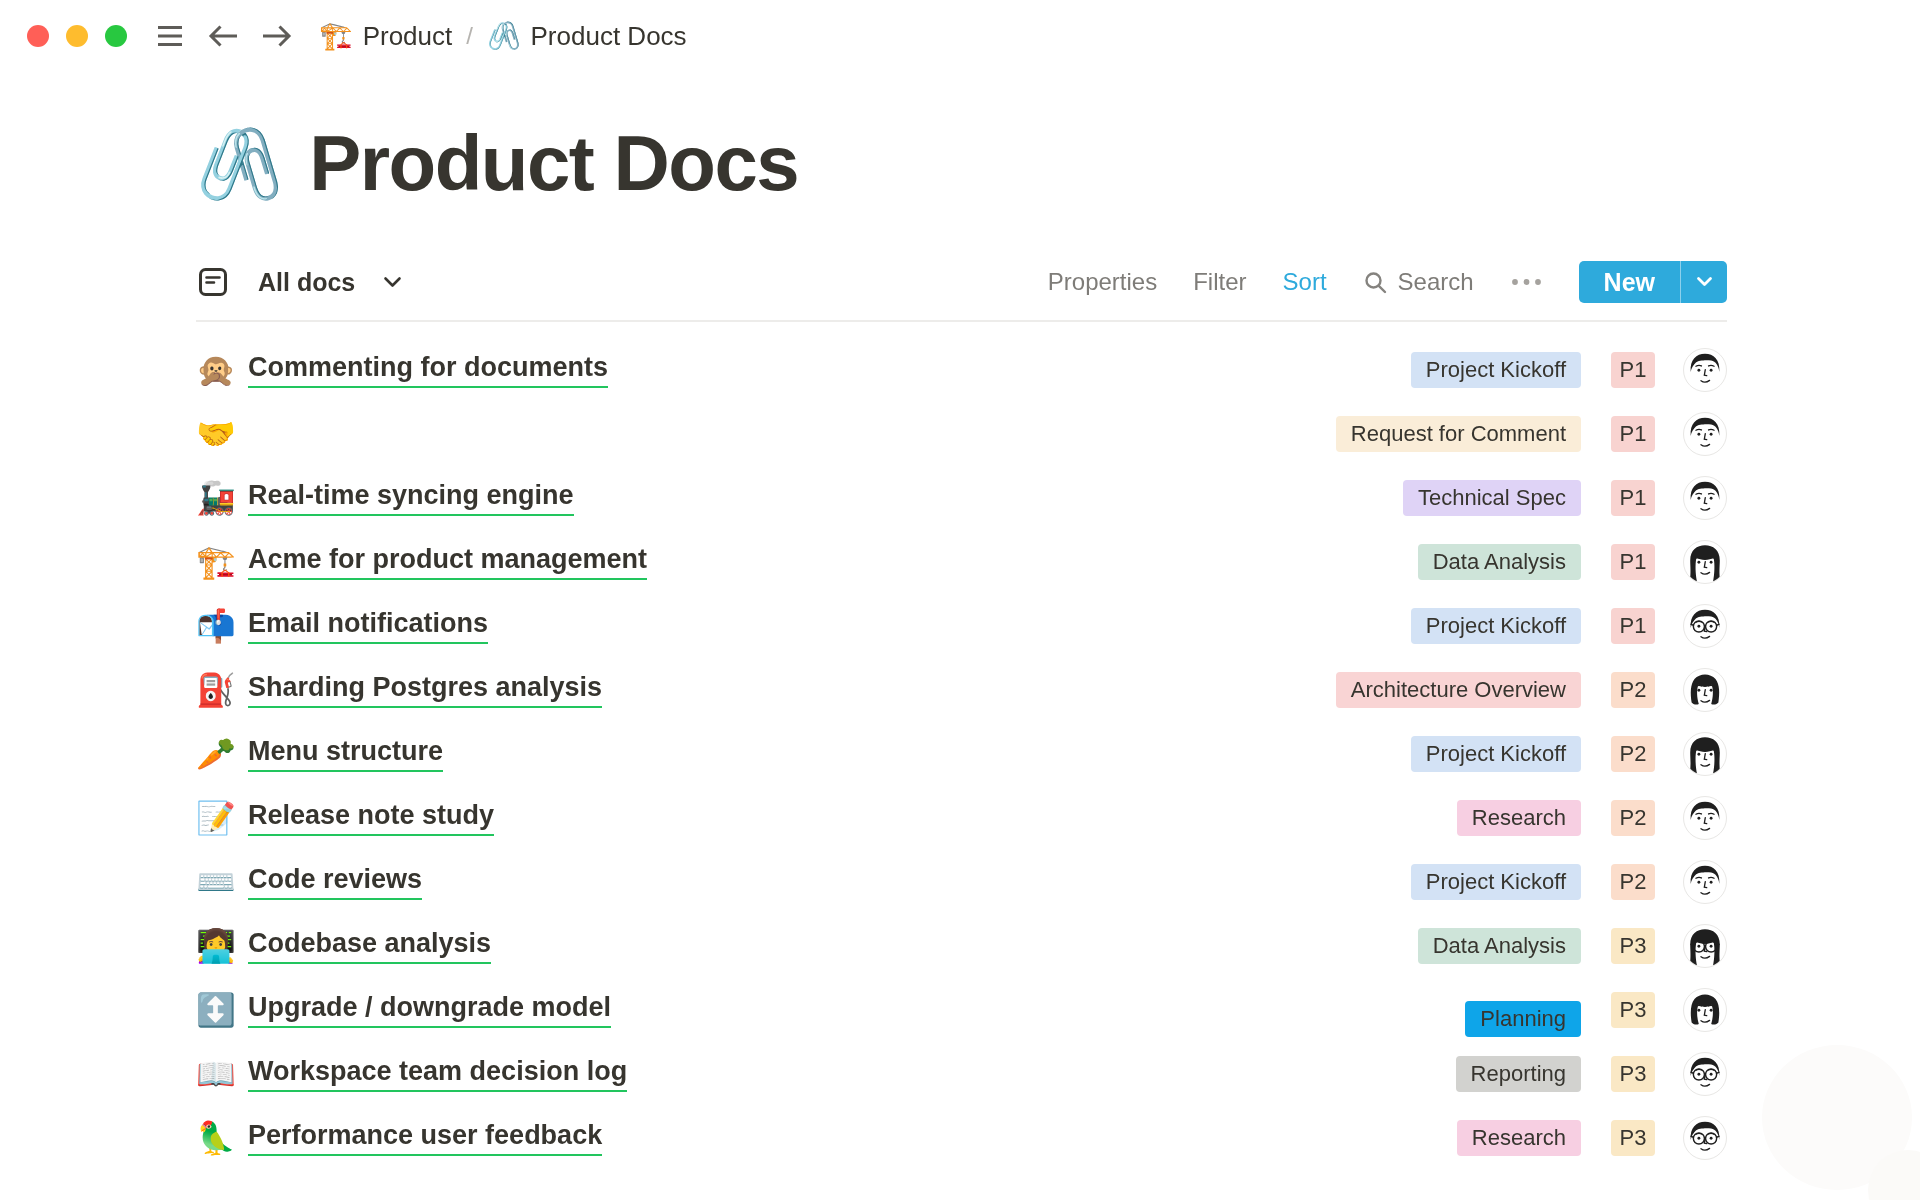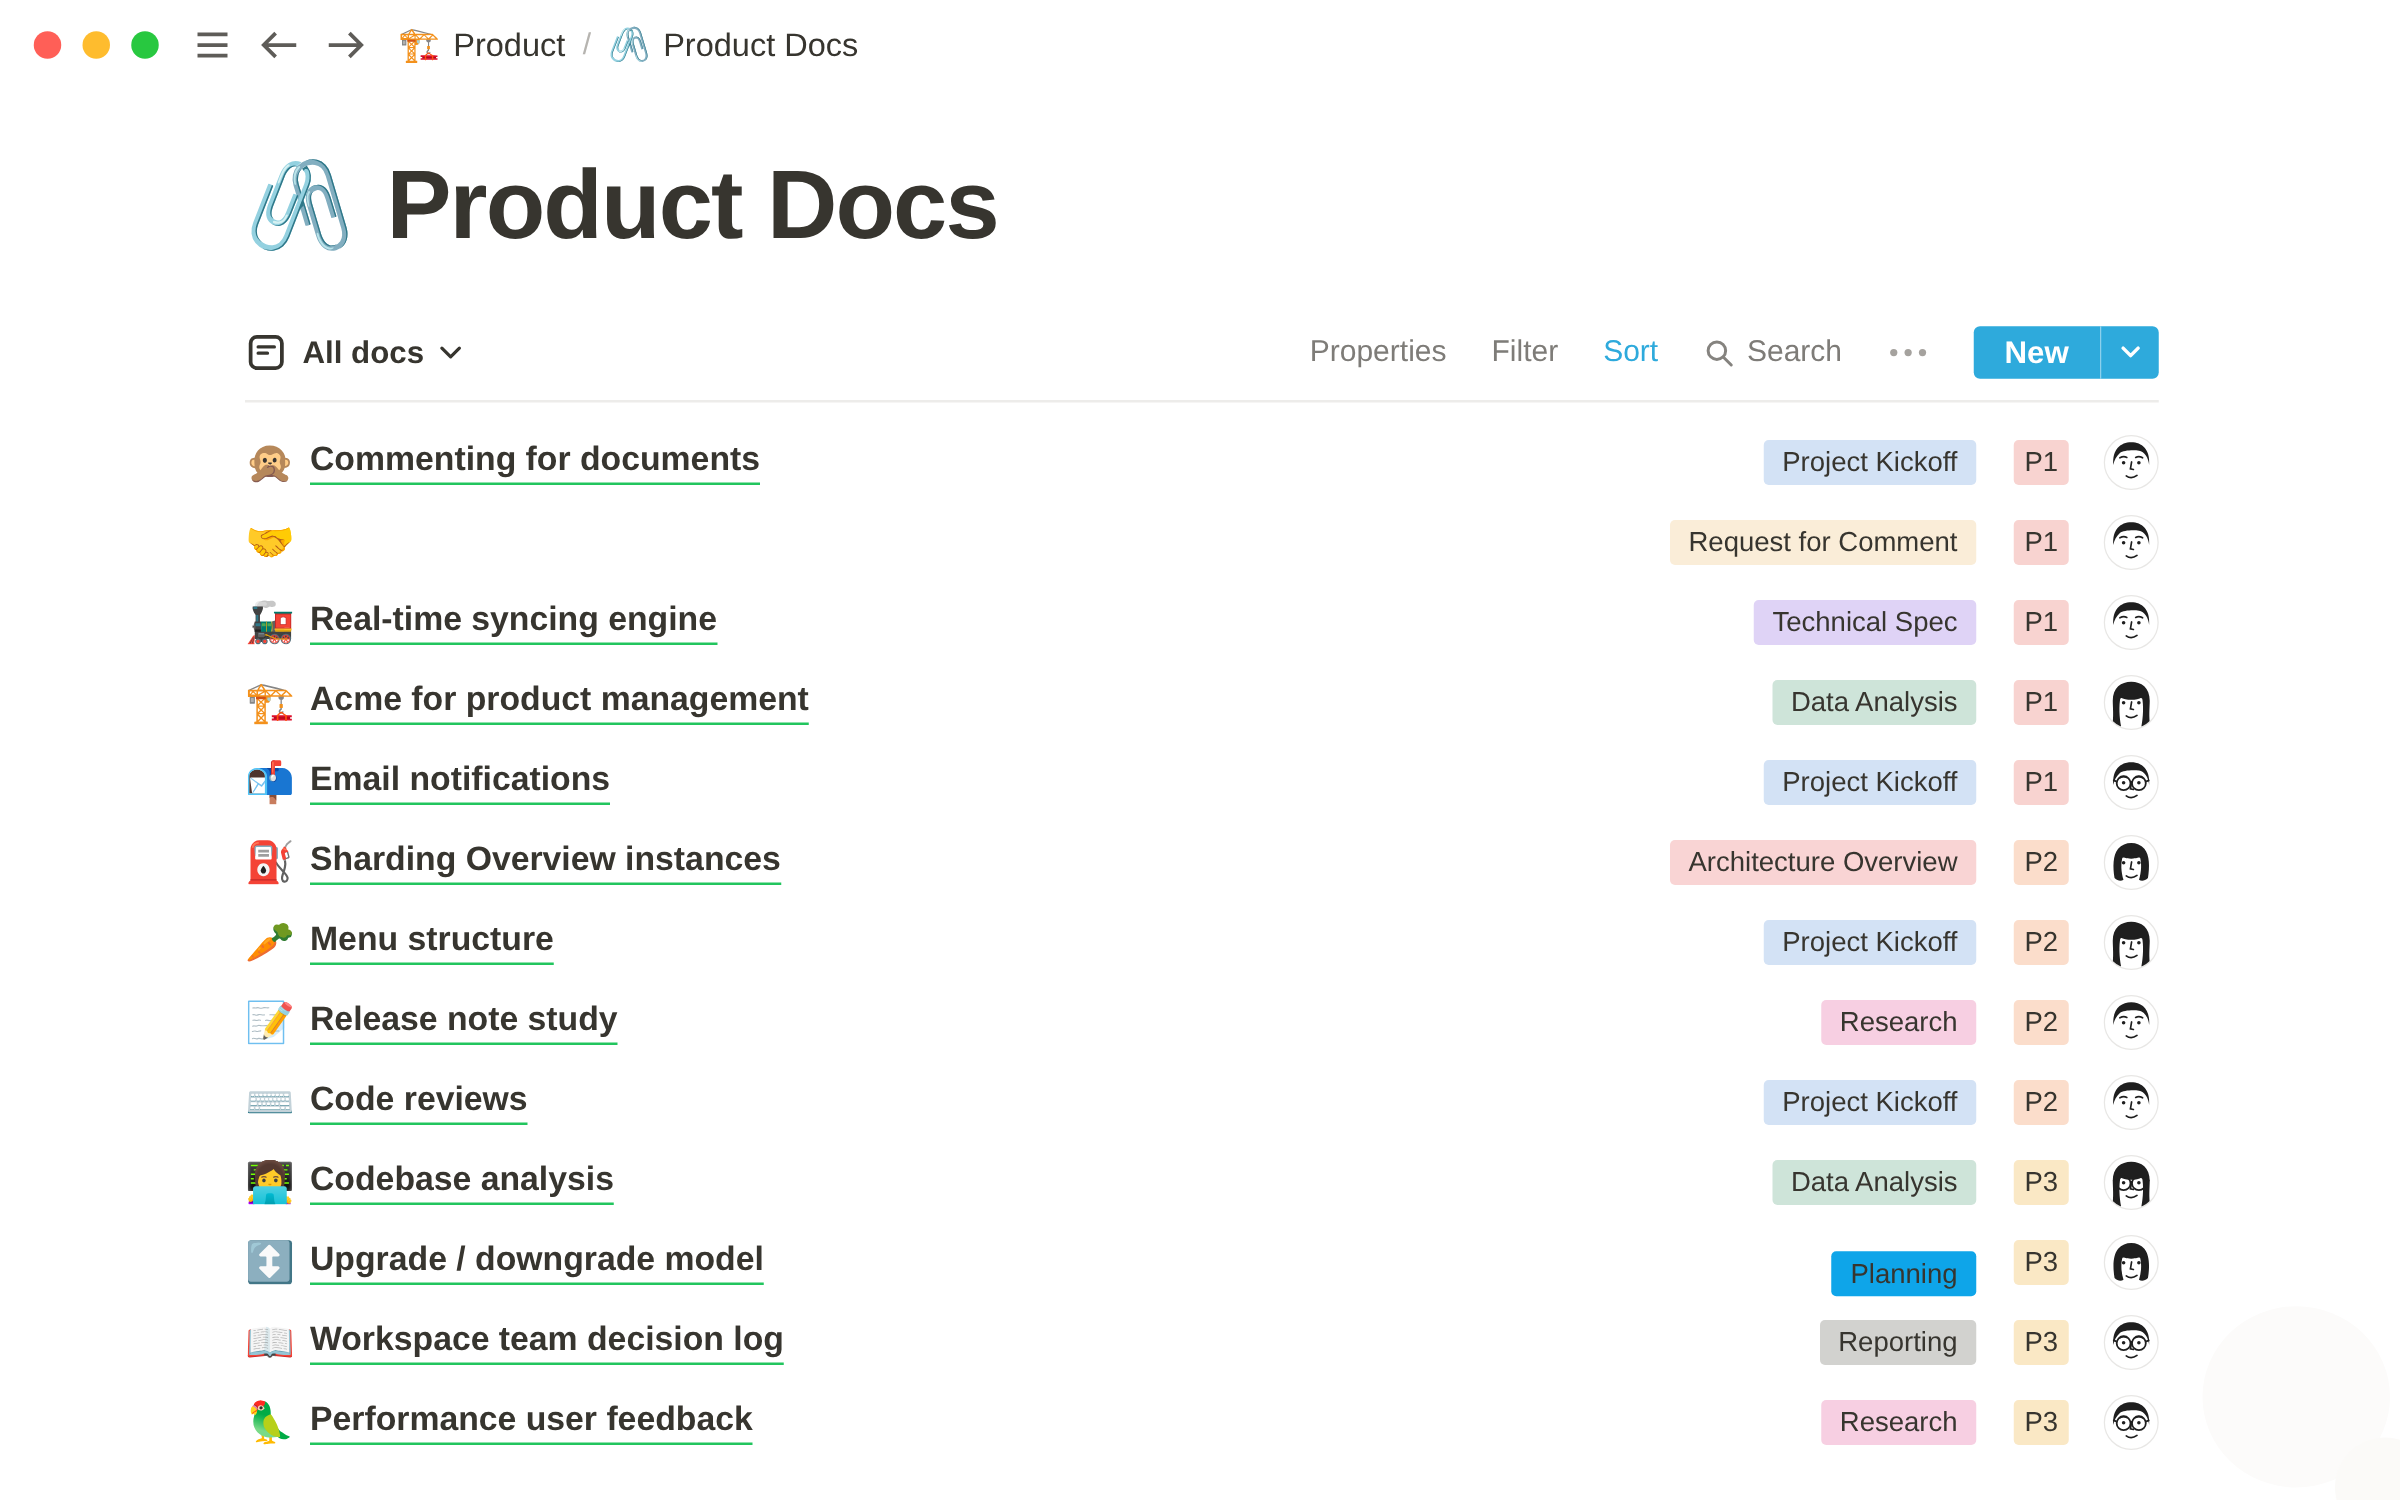--- a/index.html
+++ b/index.html
@@ -21,21 +21,21 @@
 
   
   .content { padding-left:196px; width:1727px; }
 
   .page-heading { margin-top:46px; display:flex; align-items:center; gap:26px; }
   .page-heading .page-emoji { font-size:70px; line-height:1; }
   .page-heading .page-title { font-size:78px; font-weight:700; letter-spacing:-1.5px; color:#37352F; }
 
   
   .toolbar { margin-top:50px; width:1531px; display:flex; align-items:center; height:46px; }
-  .view-switcher { display:flex; align-items:center; gap:12px; cursor:pointer; }
+  .view-switcher { display:flex; align-items:center; gap:28px; cursor:pointer; }
   .view-label { font-size:25px; font-weight:700; }
   .toolbar-right { margin-left:auto; display:flex; align-items:center; gap:36px; font-size:24px; color:#7E7C78; }
   .tb-link { cursor:pointer; }
   .search-group { display:flex; align-items:center; gap:10px; cursor:pointer; }
   .new-button { display:flex; align-items:stretch; height:42px; border-radius:5px; overflow:hidden; cursor:pointer; }
   .new-main { display:flex; align-items:center; padding:0 25px; color:#fff; font-size:25px; font-weight:700; }
   .new-divider { width:1px; background:rgba(255,255,255,0.45); }
   .new-chevron { display:flex; align-items:center; justify-content:center; width:46px; }
 
   .divider { margin-top:15px; width:1531px; height:2px; background:#EDECEA; }
@@ -264,21 +264,21 @@
                 <path d="M21.4 20.8 Q22 20.2 22.6 20.8"></path>
                 <path d="M9.8 20.2 L6.8 19"></path>
                 <path d="M34.2 20.2 L37.2 19"></path>
               </g>
             </svg>
           </span>
         </div>
       </div>
       <div class="row">
         <span class="row-emoji">⛽</span>
-        <span class="row-title">Sharding Overview instances</span>
+        <span class="row-title">Sharding Postgres analysis</span>
         <div class="row-right">
           <span class="pill" style="background: rgb(249, 212, 212);">Architecture Overview</span>
           <span class="pill prio" style="background: rgb(251, 221, 203);">P2</span>
           <span class="avatar">
             <svg viewBox="0 0 44 44" width="44" height="44">
               <path d="M8 34 C6.5 25 6.5 15 11 9.5 C16.5 3 27.5 3 33 9.5 C37.5 15 37.5 25 36 34 C33.5 36.5 30.5 36.8 28.5 35.5 C30.5 29 31 21.5 29 15.5 C24.5 18.5 19.5 18.5 15 15.5 C13 21.5 13.5 29 15.5 35.5 C13.5 36.8 10.5 36.5 8 34 Z" fill="#1F1F1F"></path>
               <g stroke="#1F1F1F" stroke-width="1.4" fill="none" stroke-linecap="round">
                 <path d="M12.5 17 Q15.5 15.3 18.3 16.7"></path>
                 <path d="M25.7 16.7 Q28.5 15.3 31.5 17"></path>
                 <path d="M22.3 20.5 L21.3 26.3 L23.8 26.8"></path>

